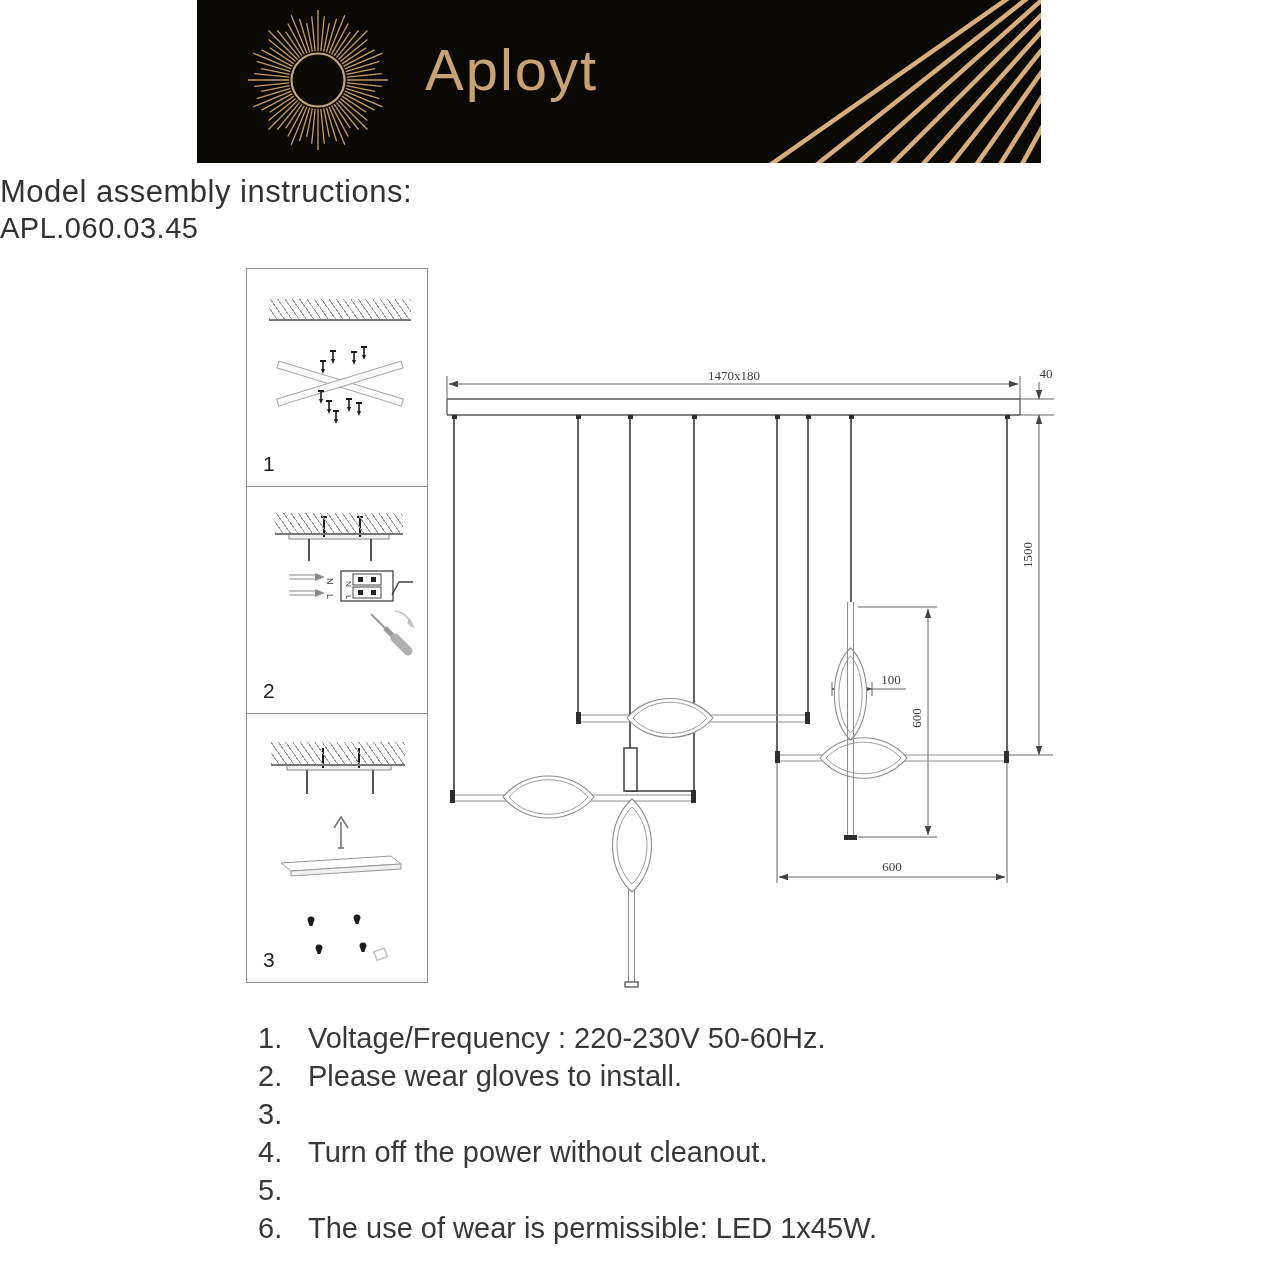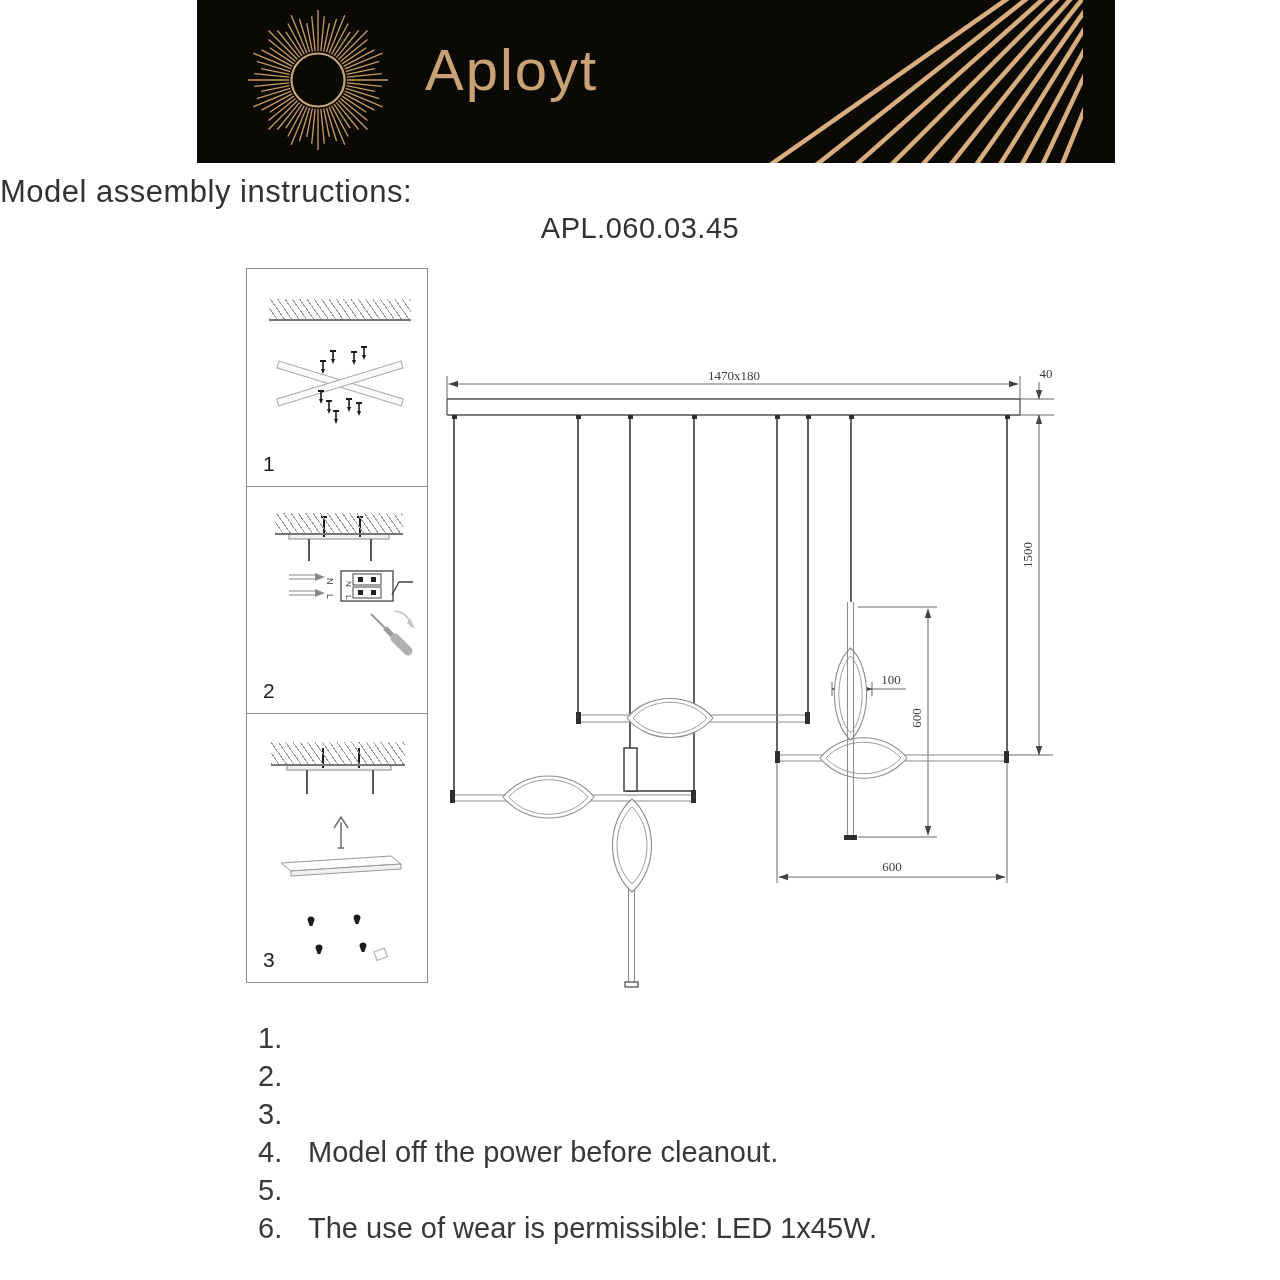--- a/index.html
+++ b/index.html
@@ -1,26 +1,26 @@
 <!DOCTYPE html>
 <html><head>
 <meta charset="utf-8">
 <style>
   html,body{margin:0;padding:0;background:#ffffff;}
   .page{position:relative;width:1280px;height:1280px;background:#ffffff;overflow:hidden;
         font-family:"Liberation Sans",sans-serif;}
   
-  .banner{position:absolute;left:197px;top:0;width:918px;height:163px;background:#0b0906;overflow:hidden;}
+  .banner{position:absolute;left:197px;top:0;width:844px;height:163px;background:#0b0906;overflow:hidden;}
   .banner svg{position:absolute;left:0;top:0;}
   .brand{position:absolute;left:228px;top:36px;color:#c8a274;font-size:58px;font-weight:300;
          letter-spacing:2px;font-family:"Liberation Sans",sans-serif;}
   
   .title1{position:absolute;left:0;top:174px;width:1280px;
           font-size:31px;color:#323232;letter-spacing:.5px;}
-  .title2{position:absolute;left:0;top:212px;width:1280px;text-align:center;
+  .title2{position:absolute;left:0;top:212px;width:1280px;text-align:left;
           font-size:29px;color:#323232;letter-spacing:.5px;}
   
   .steps{position:absolute;left:246px;top:268px;width:182px;}
   .step{position:relative;width:180px;border:1px solid #8f8f8f;background:#fff;margin-top:-1px;}
   .step:first-child{margin-top:0;}
   .step .num{position:absolute;left:16px;bottom:10px;font-size:21px;color:#1f1f1f;}
   .hatch{position:absolute;border-bottom:2px solid #777;
          background:repeating-linear-gradient(55deg,#9a9a9a 0 1px,transparent 1px 6px);}
   
   .tech{position:absolute;left:440px;top:360px;}
@@ -370,30 +370,32 @@
       <path d="M410.5,296 C395,312 395,357 410.5,373 C426,357 426,312 410.5,296 Z" fill="none" stroke="#9e9e9e" stroke-width="1"></path>
       <line x1="407.5" y1="242" x2="407.5" y2="477" stroke="#8e8e8e" stroke-width="1.1"></line>
       <line x1="413.5" y1="242" x2="413.5" y2="477" stroke="#8e8e8e" stroke-width="1.1"></line>
       <rect x="404" y="475" width="13" height="5" fill="#2e2e2e"></rect>
     </g>
   </svg>
 
   <div class="list">
     <div class="li">
       <span class="n">1.</span>
+      <span class="t">Voltage/Frequency : 220-230V 50-60Hz.</span>
     </div>
     <div class="li">
       <span class="n">2.</span>
+      <span class="t">Please wear gloves to install.</span>
     </div>
     <div class="li">
       <span class="n">3.</span>
     </div>
     <div class="li">
       <span class="n">4.</span>
-      <span class="t">Model off the power before cleanout.</span>
+      <span class="t">Turn off the power without cleanout.</span>
     </div>
     <div class="li">
       <span class="n">5.</span>
     </div>
     <div class="li">
       <span class="n">6.</span>
       <span class="t">The use of wear is permissible: LED 1x45W.</span>
     </div>
   </div>
 

